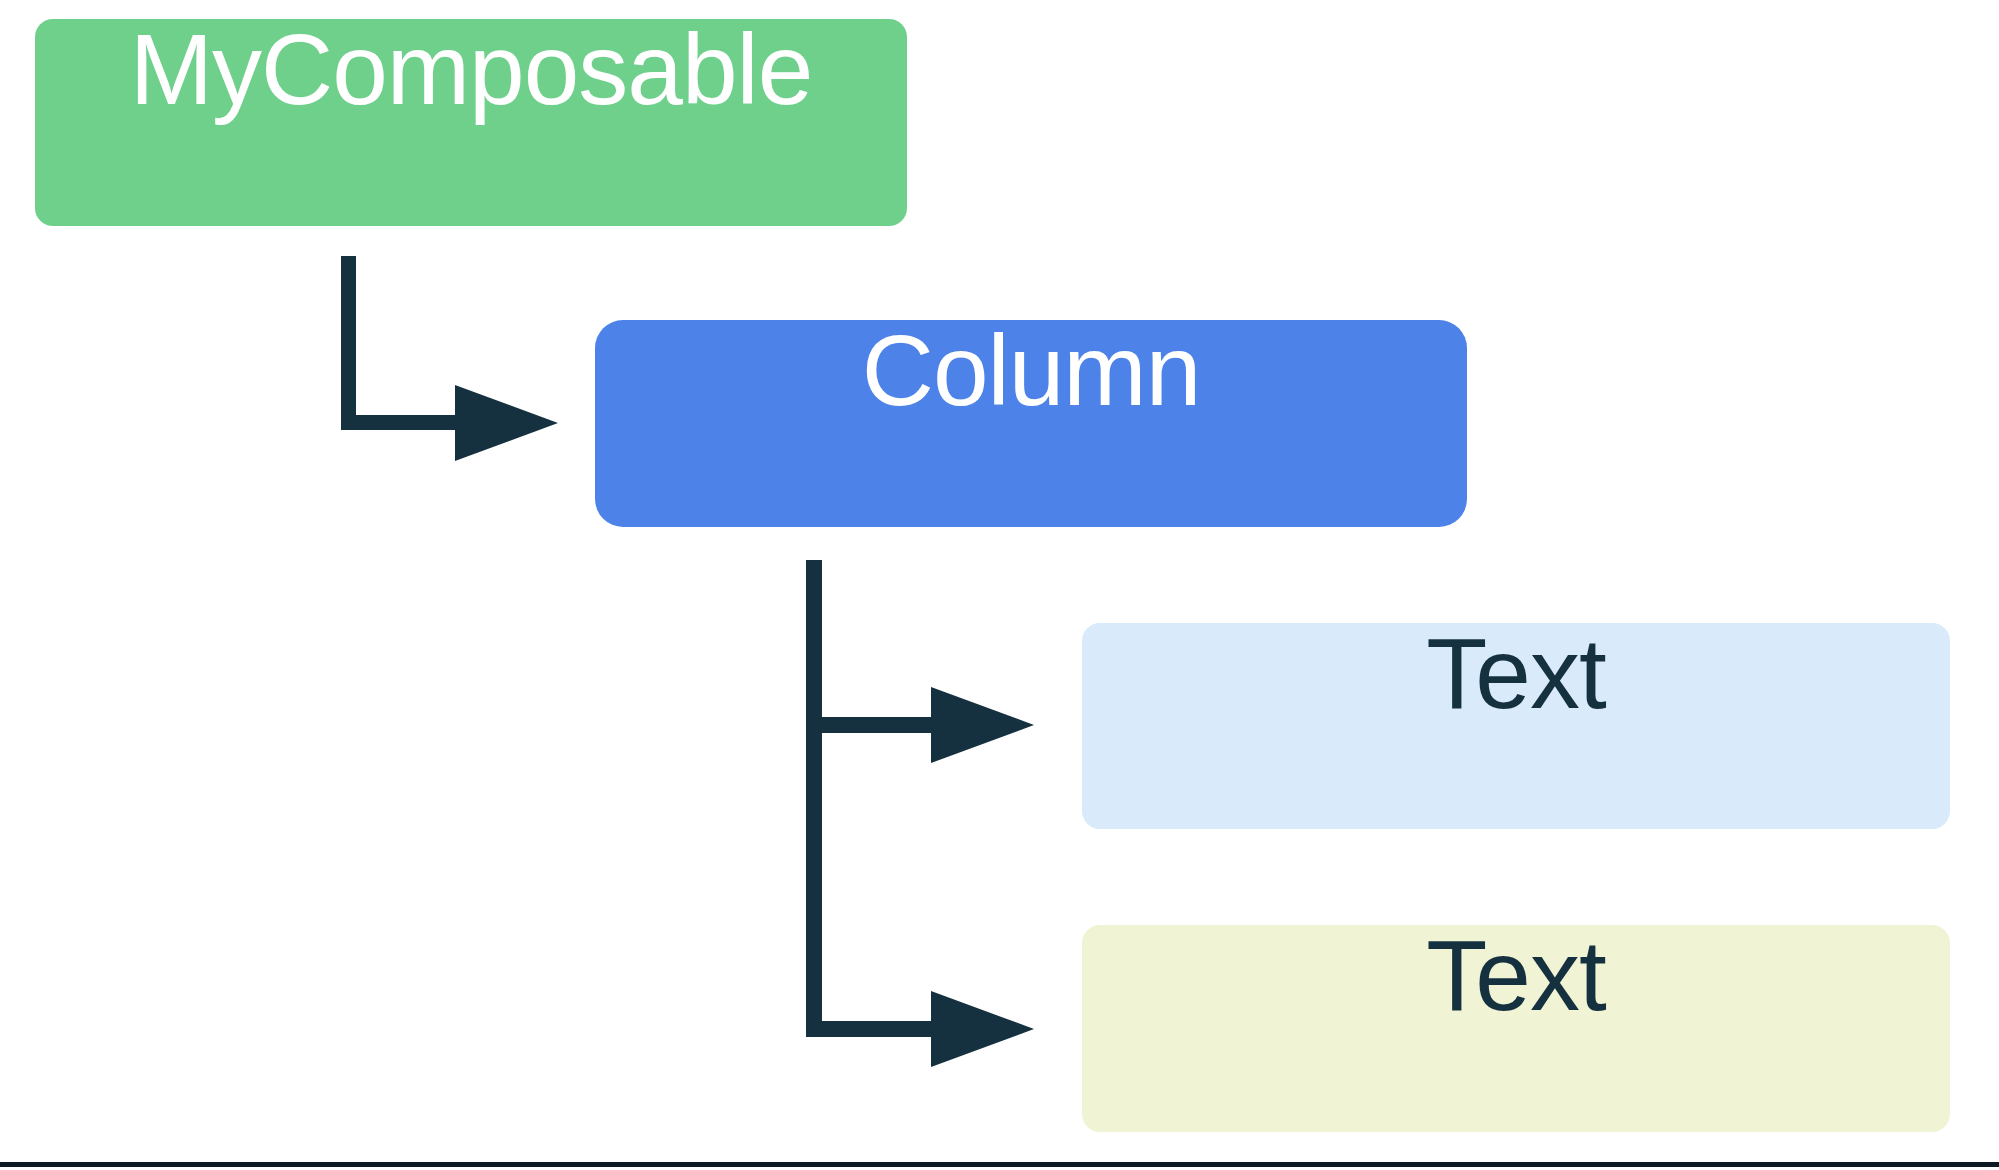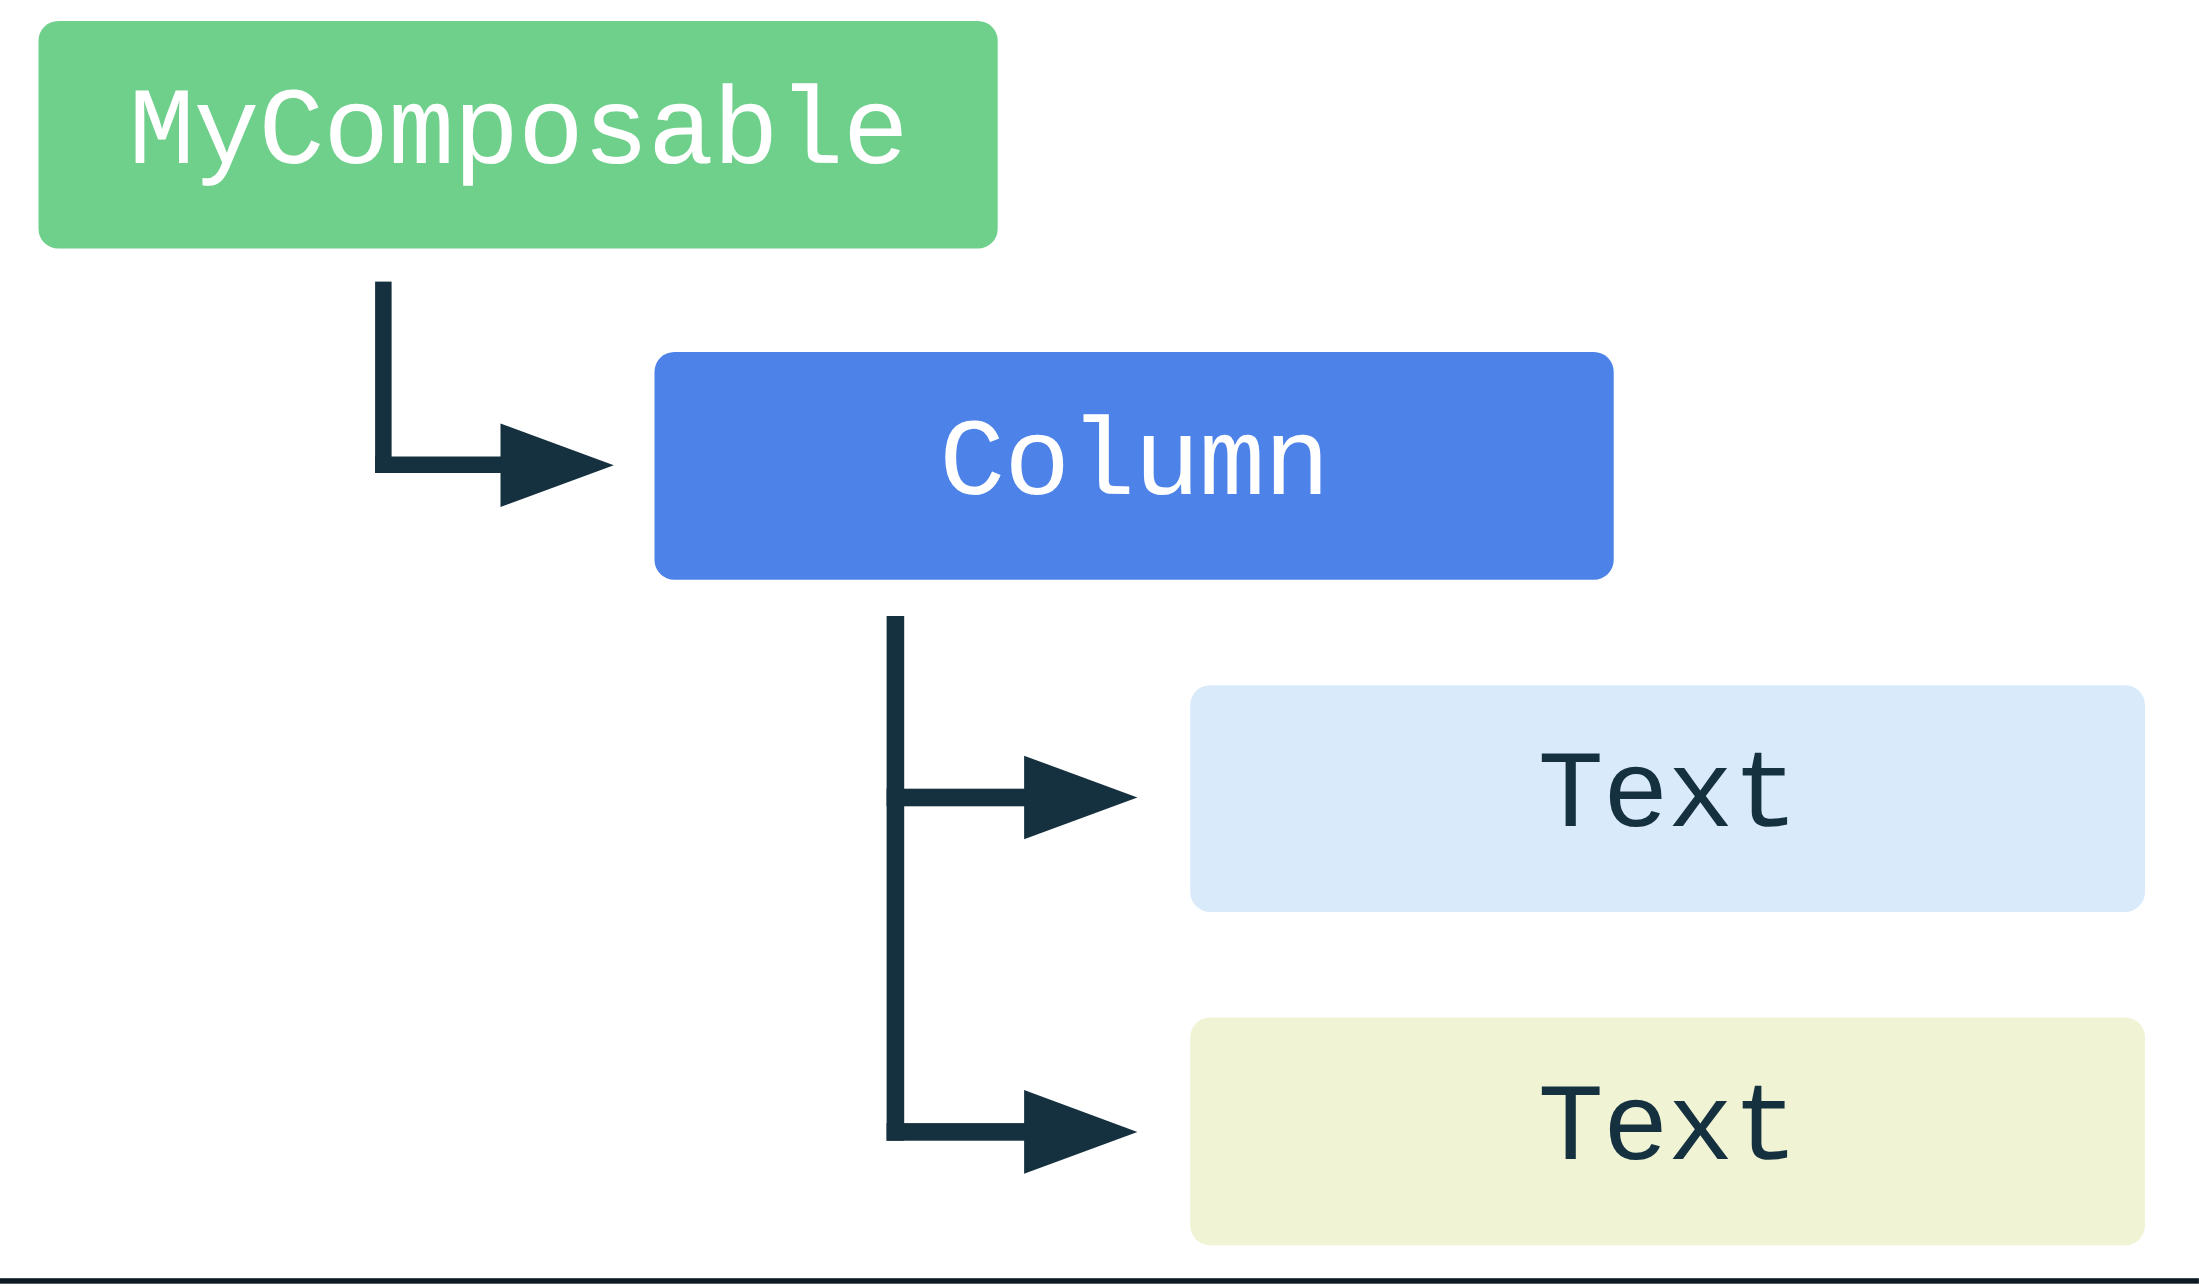--- a/index.html
+++ b/index.html
@@ -16,38 +16,38 @@
   }
   .diagram {
     position: absolute;
     inset: 0;
   }
   
   .node {
     position: absolute;
     border-radius: 18px;
     display: flex;
-    align-items: center;
+    align-items: flex-start;
     justify-content: center;
-    font-family: Liberation Mono, monospace;
   }
   .node-label {
     font-size: 100px;
     font-weight: 400;
     letter-spacing: -1px;
     line-height: 1;
     white-space: nowrap;
   }
   .node-mycomposable {
     left: 35px; top: 19px; width: 872px; height: 207px;
     background: var(--c-green, #6FD08C);
   }
   .node-column {
     left: 595px; top: 320px; width: 872px; height: 207px;
     background: var(--c-blue, #4D82E8);
+    border-radius: 28px;
   }
   .node-text1 {
     left: 1082px; top: 623px; width: 868px; height: 206px;
     background: var(--c-lightblue, #D9EAFB);
   }
   .node-text2 {
     left: 1082px; top: 925px; width: 868px; height: 207px;
     background: var(--c-cream, #F0F4D5);
   }
   .light-text { color: var(--c-white, #ffffff); }

